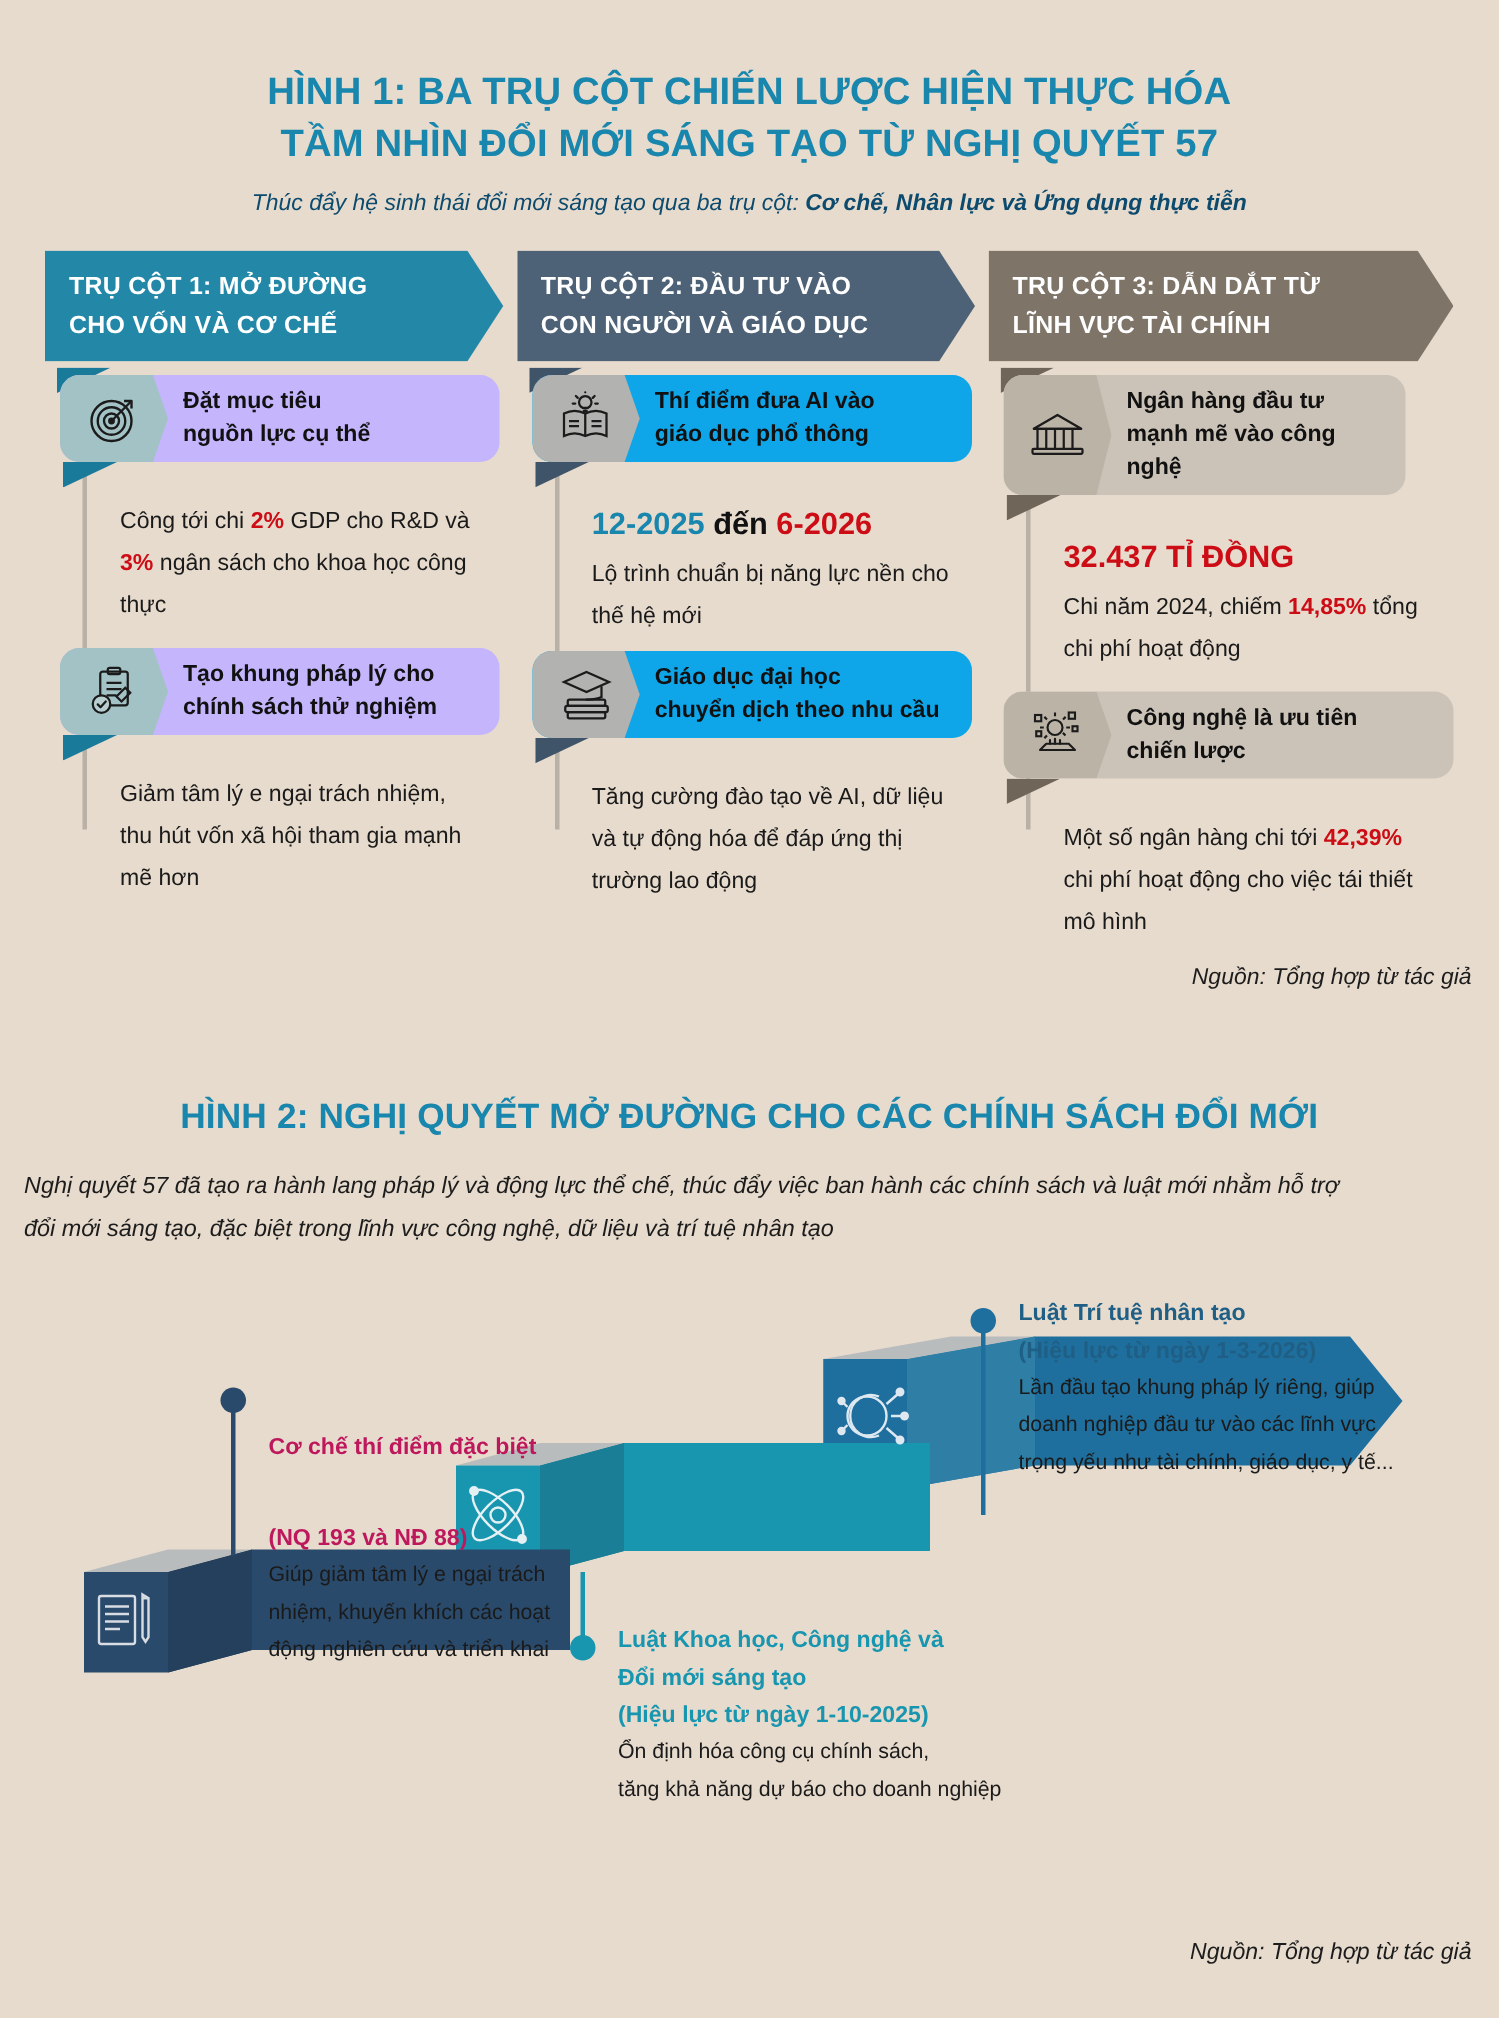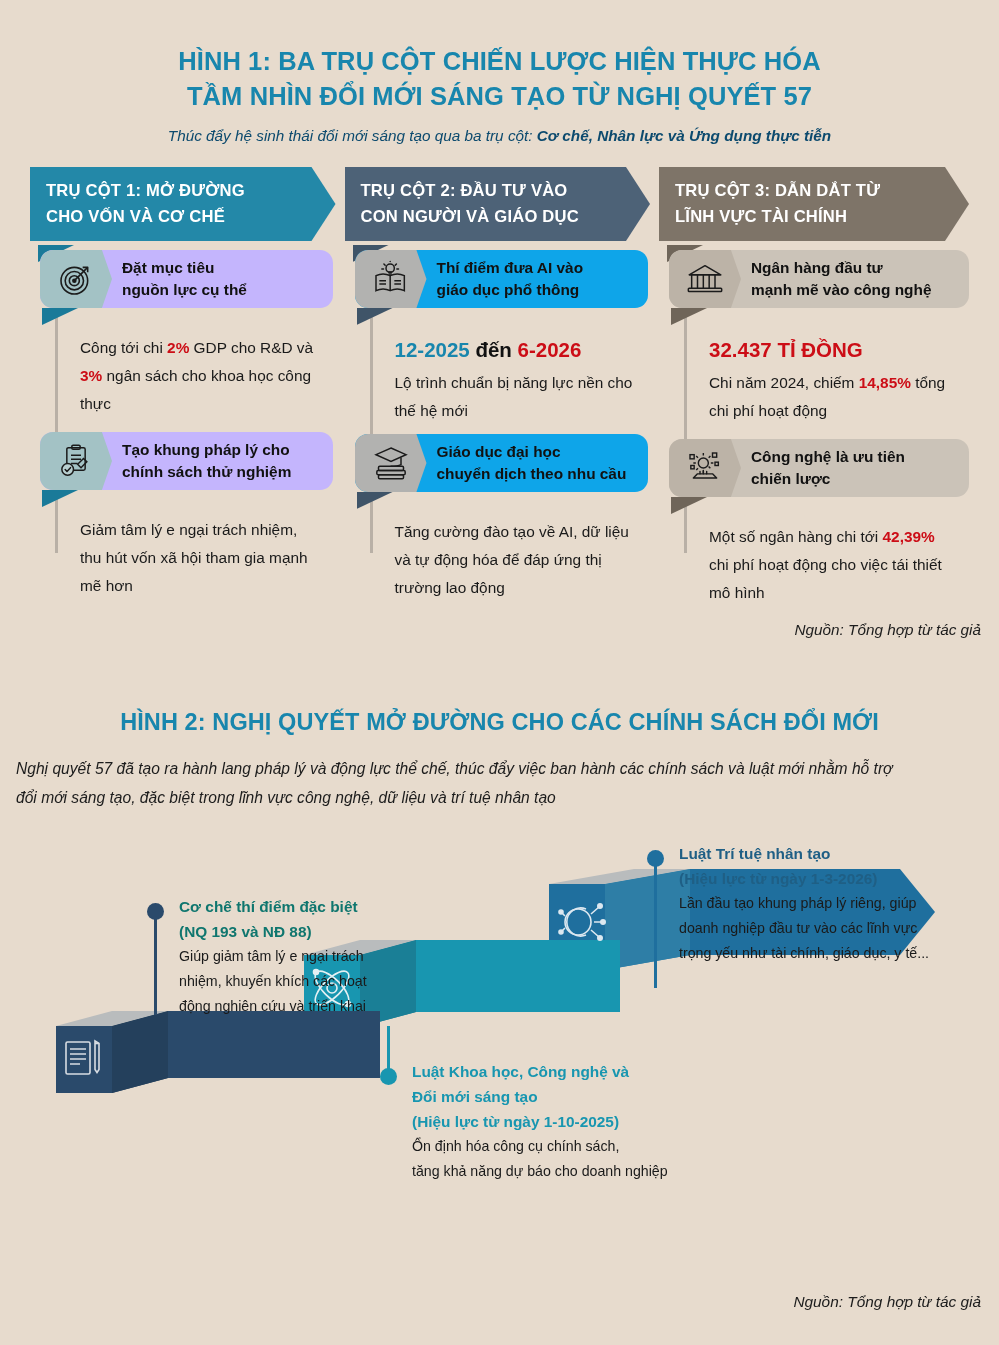--- a/index.html
+++ b/index.html
@@ -101,21 +101,21 @@
   .stair{position:relative;width:999px;height:400px;margin-top:24px;}
   .sv{position:absolute;left:0;top:0;}
 
   .tl{position:absolute;}
   .tl .dot{width:17px;height:17px;border-radius:50%;position:absolute;left:-8px;top:-8px;}
   .tl .stem{position:absolute;left:-1.5px;width:3px;}
   .tl .txt{position:absolute;left:24px;top:-17px;width:255px;text-align:left;}
   .tl .hd{font-weight:bold;font-size:15.4px;line-height:25px;}
   .tl .bd{font-size:14.2px;line-height:25px;color:#1a1a1a;}
   .tl.navy .dot,.tl.navy .stem{background:#2a4a6b;}
-  .tl.navy .hd{color:#0f766e;}
+  .tl.navy .hd{color:#be185d;margin-top:36px;}
   .tl.teal .dot,.tl.teal .stem{background:#1896b0;}
   .tl.teal .hd{color:#1896b0;}
   .tl.blue .dot,.tl.blue .stem{background:#1f6f9e;}
   .tl.blue .hd{color:#1f5f85;}
 
   .src2{
     position:absolute;right:18px;bottom:34px;
     font-style:italic;font-size:15.4px;color:#1c1c1c;
   }
 </style>
@@ -231,21 +231,21 @@
     </div>
 
     <div class="col">
       <div class="spine" style="top:86px;height:300px;"></div>
       <div class="phead c3">
         <div>TRỤ CỘT 3: DẪN DẮT TỪ</div>
         <div>LĨNH VỰC TÀI CHÍNH</div>
       </div>
       <div class="ptail c3" style="top:78px;"></div>
 
-      <div class="chip c3" style="margin-left:10px;width:300px;">
+      <div class="chip c3" style="margin-left:10px;width:268px;">
         <div class="icobox">
           <svg width="40" height="40" viewBox="0 0 48 48" fill="none" stroke="#1b1b1b" stroke-width="1.8">
             <path d="M5 19L24 8l19 11z" stroke-linejoin="round"></path>
             <path d="M8 19v16M15 19v16M22 19v16M29 19v16M36 19v16"></path>
             <rect x="4" y="35" width="40" height="4" rx="1"></rect>
             <path d="M5 19h38"></path>
           </svg>
         </div>
         <div class="ctext">
           <div>Ngân hàng đầu tư</div>

